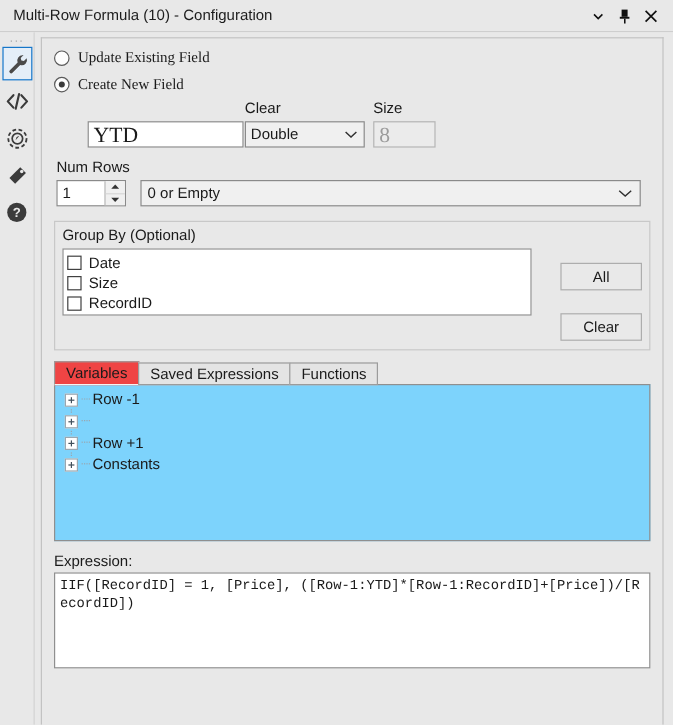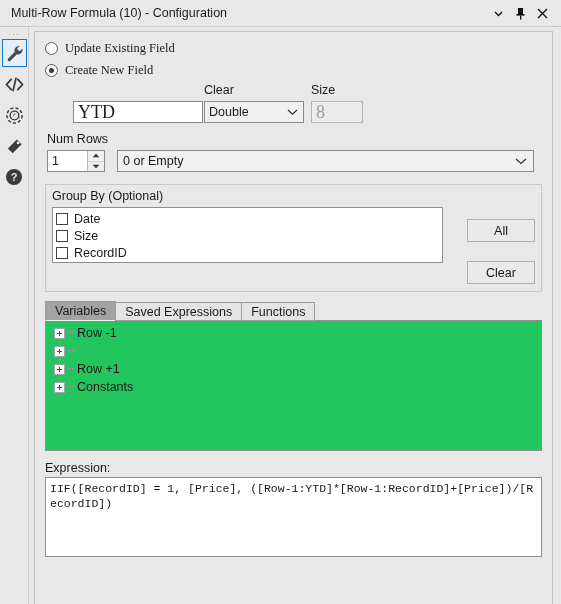--- a/index.html
+++ b/index.html
@@ -355,28 +355,28 @@
     display: flex;
     align-items: center;
     font-size: 12.5px;
     border: 1px solid #9b9b9b;
     background: #e4e4e4;
     margin-right: -1px;
     color: #1a1a1a;
     cursor: default;
   }
   .tab.active {
-    background: #a3a3a3;
+    background: #ef4444;
     border-bottom-color: #f4f4f4;
     height: 20px;
     font-weight: normal;
   }
   .tree {
     border: 1px solid #8f8f8f;
-    background: #22c55e;
+    background: #7dd3fc;
     height: 131px;
     box-sizing: border-box;
     margin-top: -1px;
     padding: 4px 0 0 8px;
     overflow: hidden;
     position: relative;
     z-index: 1;
   }
   .tnode {
     display: flex;

